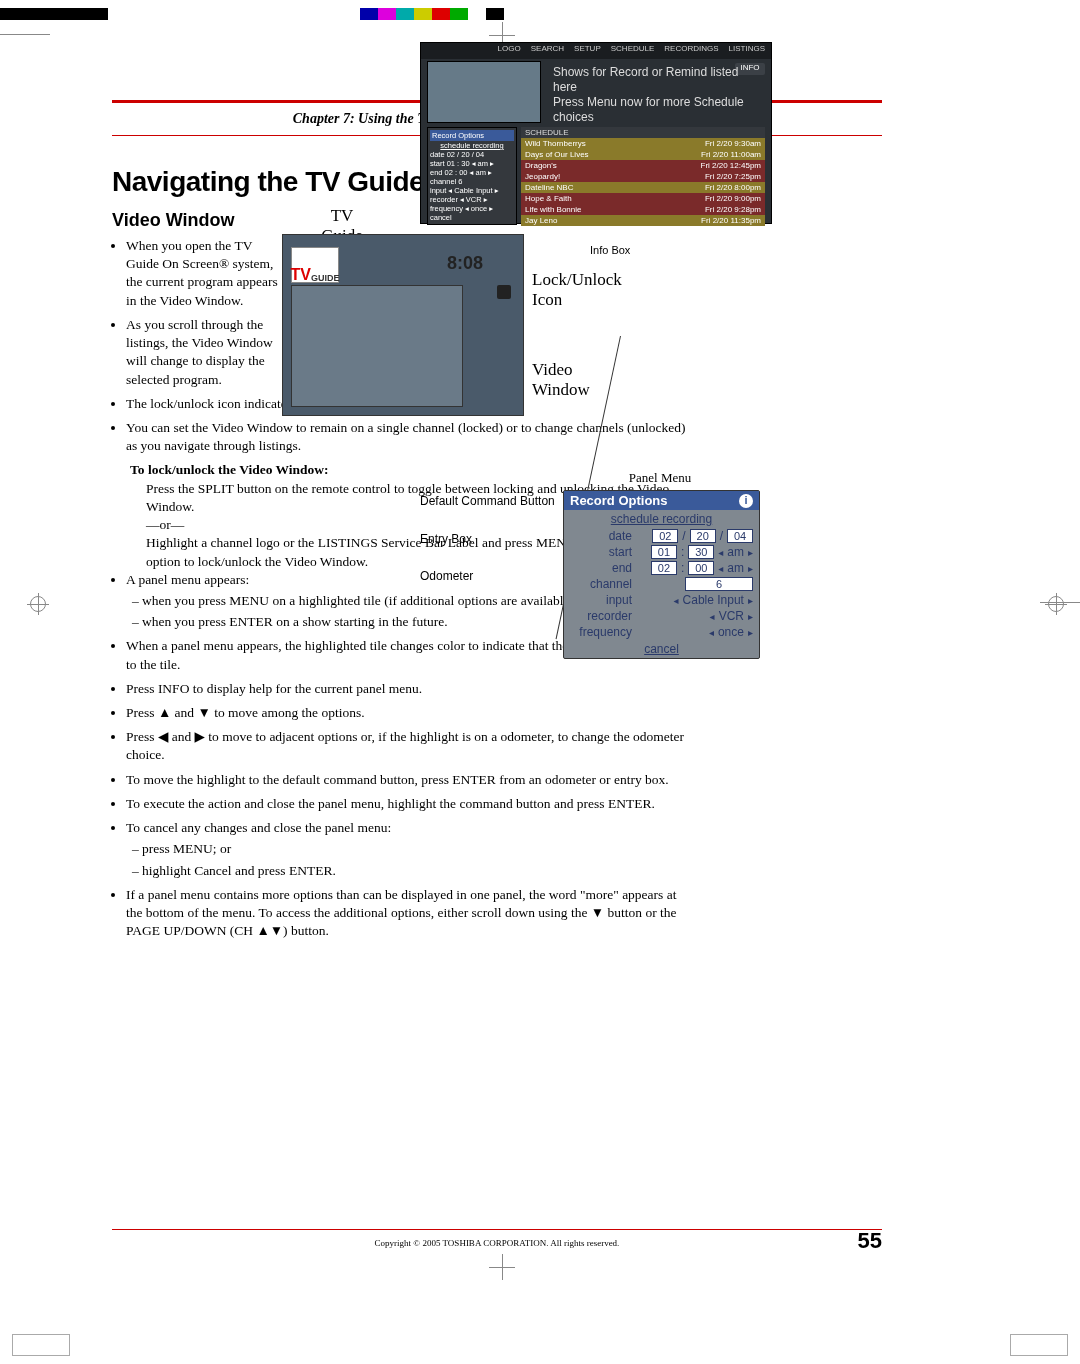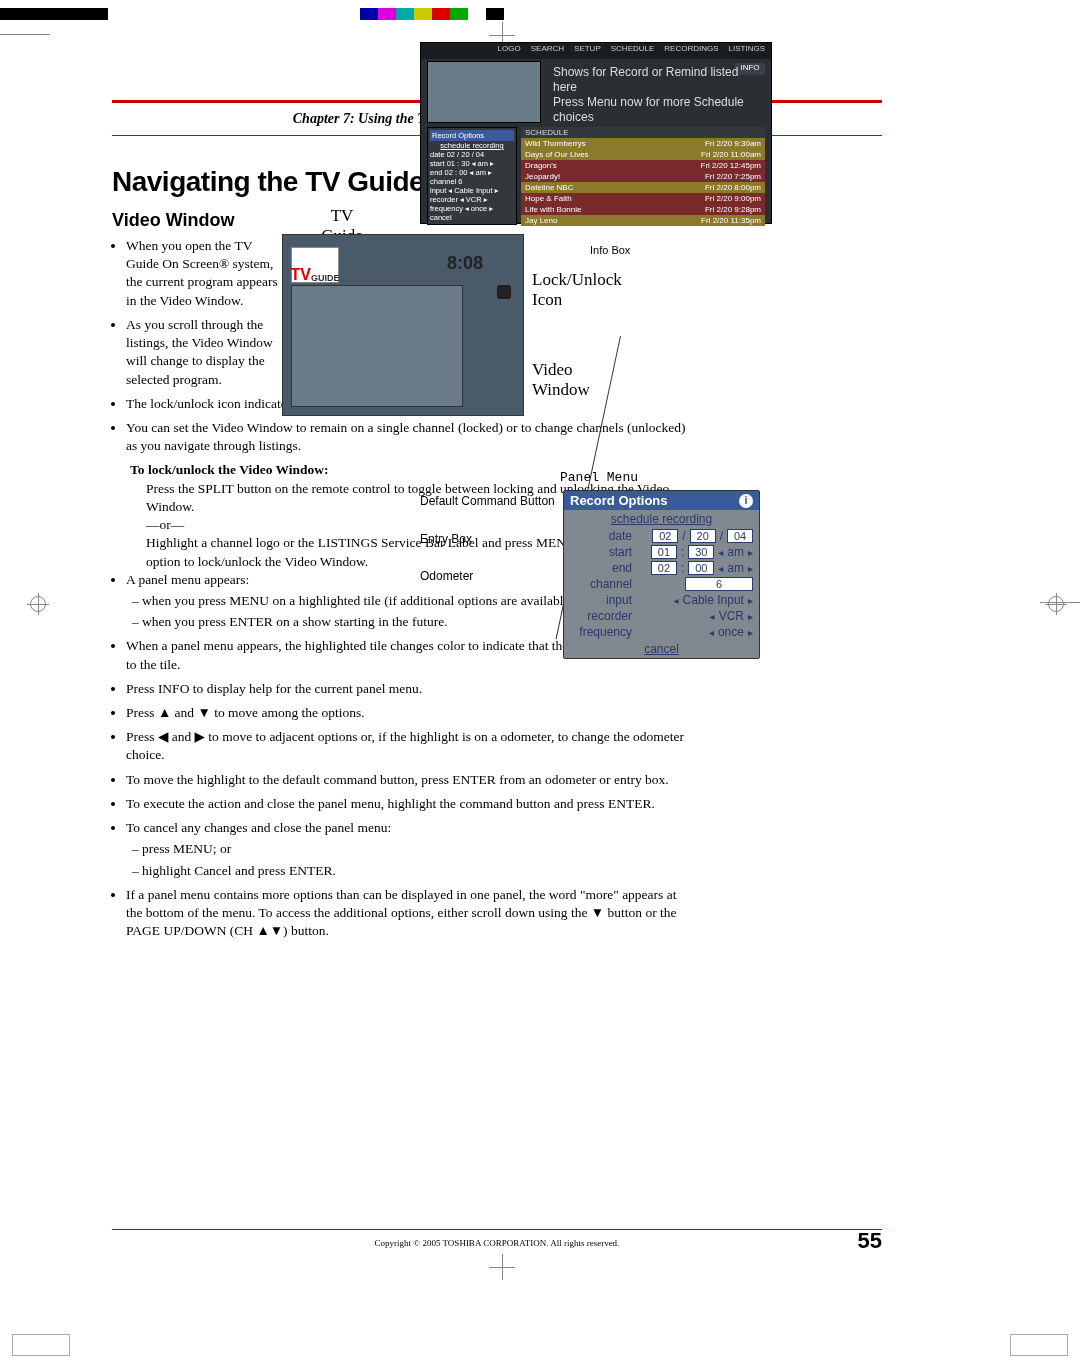--- a/index.html
+++ b/index.html
@@ -68,21 +68,21 @@
   .gs-infobox { position:absolute; left:130px; top:20px; right:8px; height:58px; font-size:12px; color:#ddd; line-height:1.25; padding:2px; }
   .gs-rec { position:absolute; left:6px; top:84px; width:84px; background:#34383d; border:1px solid #000; font-size:7.5px; color:#fff; padding:2px; }
   .gs-sched { position:absolute; left:100px; top:84px; right:6px; background:#4a5056; font-size:8px; color:#fff; }
   .gs-sched-h { background:#34383d; padding:1px 4px; font-size:8px; color:#ddd; }
   .gs-row { display:flex; justify-content:space-between; padding:0 4px; height:11px; align-items:center; }
   .gs-row.y { background:#8a7a2a; }
   .gs-row.r { background:#7a2a2a; }
   .infobox-label { position:absolute; left:590px; top:244px; font-size:11px; font-family:Arial; }
   .lead-line { position:absolute; border-left:1px solid #333; }
   .panel-fig { position:absolute; left:420px; top:470px; width:340px;}
-  .panel-title { font-family:Liberation Mono, monospace; font-size:13px; margin-bottom:4px; }
+  .panel-title { font-family:Liberation Serif, serif; font-size:13px; text-align:center; margin-bottom:4px; }
   .panel-box { position:absolute; right:0; top:20px; width:195px; background:#808890; border:1px solid #333; border-radius:2px; }
   .panel-head { background:#3a5a9a; color:#fff; font-family:Arial; font-weight:bold; font-size:13px; padding:2px 6px; display:flex; justify-content:space-between; align-items:center; }
   .panel-head .info-i { background:#fff; color:#3a5a9a; border-radius:50%; width:14px; height:14px; font-size:11px; text-align:center; font-weight:bold; }
   .panel-cmd { text-align:center; font-family:Arial; color:#2a3a6a; font-size:12px; text-decoration:underline; padding:2px 0; }
   .panel-row { display:flex; justify-content:flex-end; align-items:center; padding:1px 6px; font-family:Arial; font-size:12px; color:#2a3a6a; gap:4px; }
   .panel-row .lbl { margin-right:auto; text-align:right; flex:0 0 62px; }
   .panel-row .box { background:#fff; border:1px solid #2a3a6a; padding:0 3px; font-size:11px; min-width:18px; text-align:center; }
   .panel-row .sep { color:#2a3a6a; }
   .panel-row .tri { font-size:10px; }
   .panel-labels { position:absolute; left:0; top:24px; font-family:Arial; font-size:12px; line-height:1.3; }

